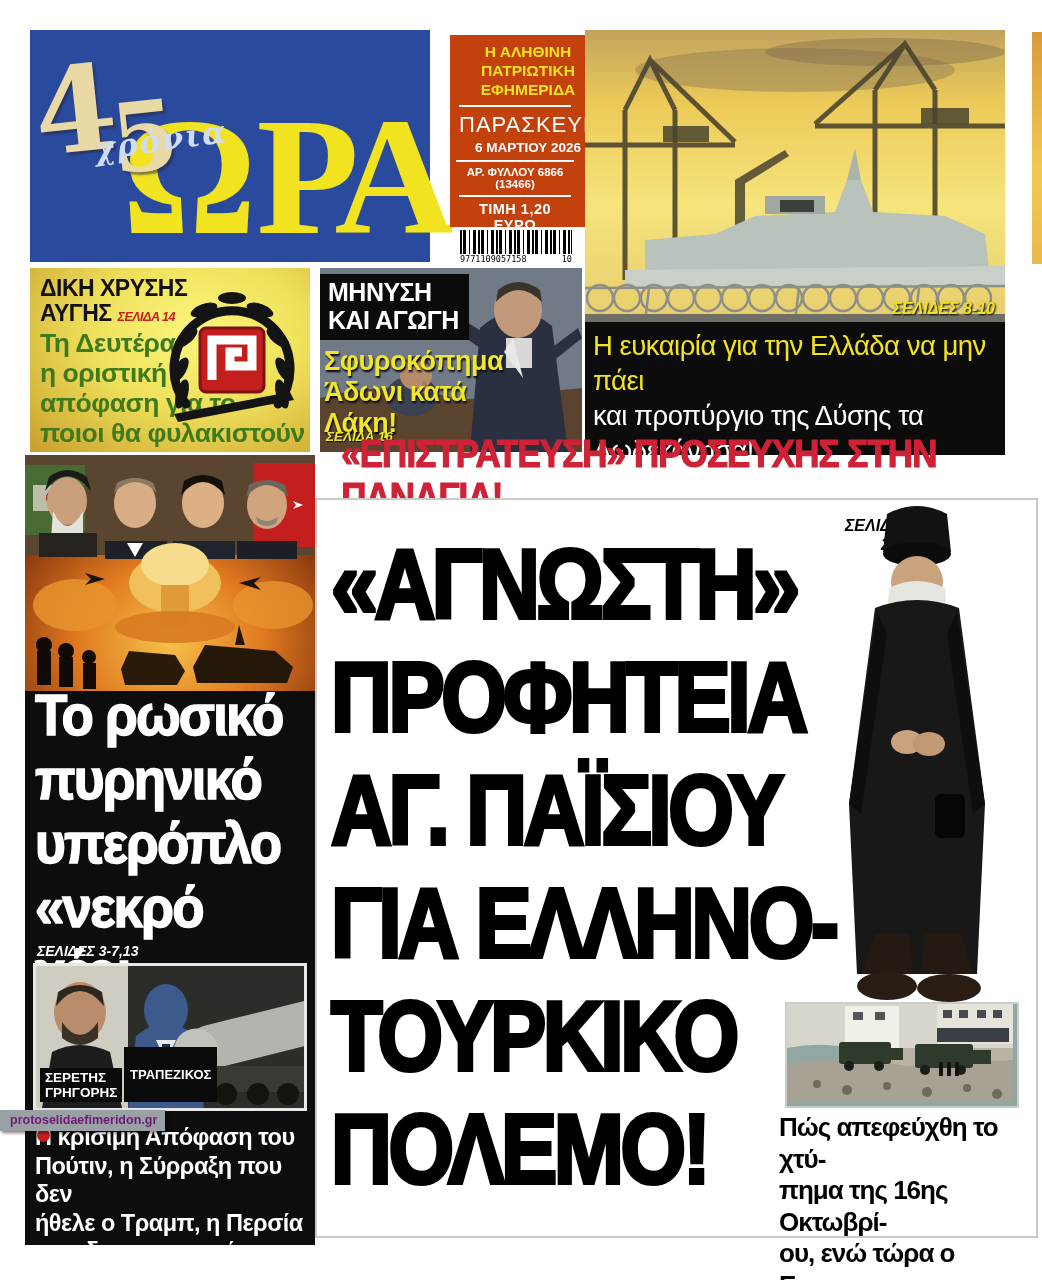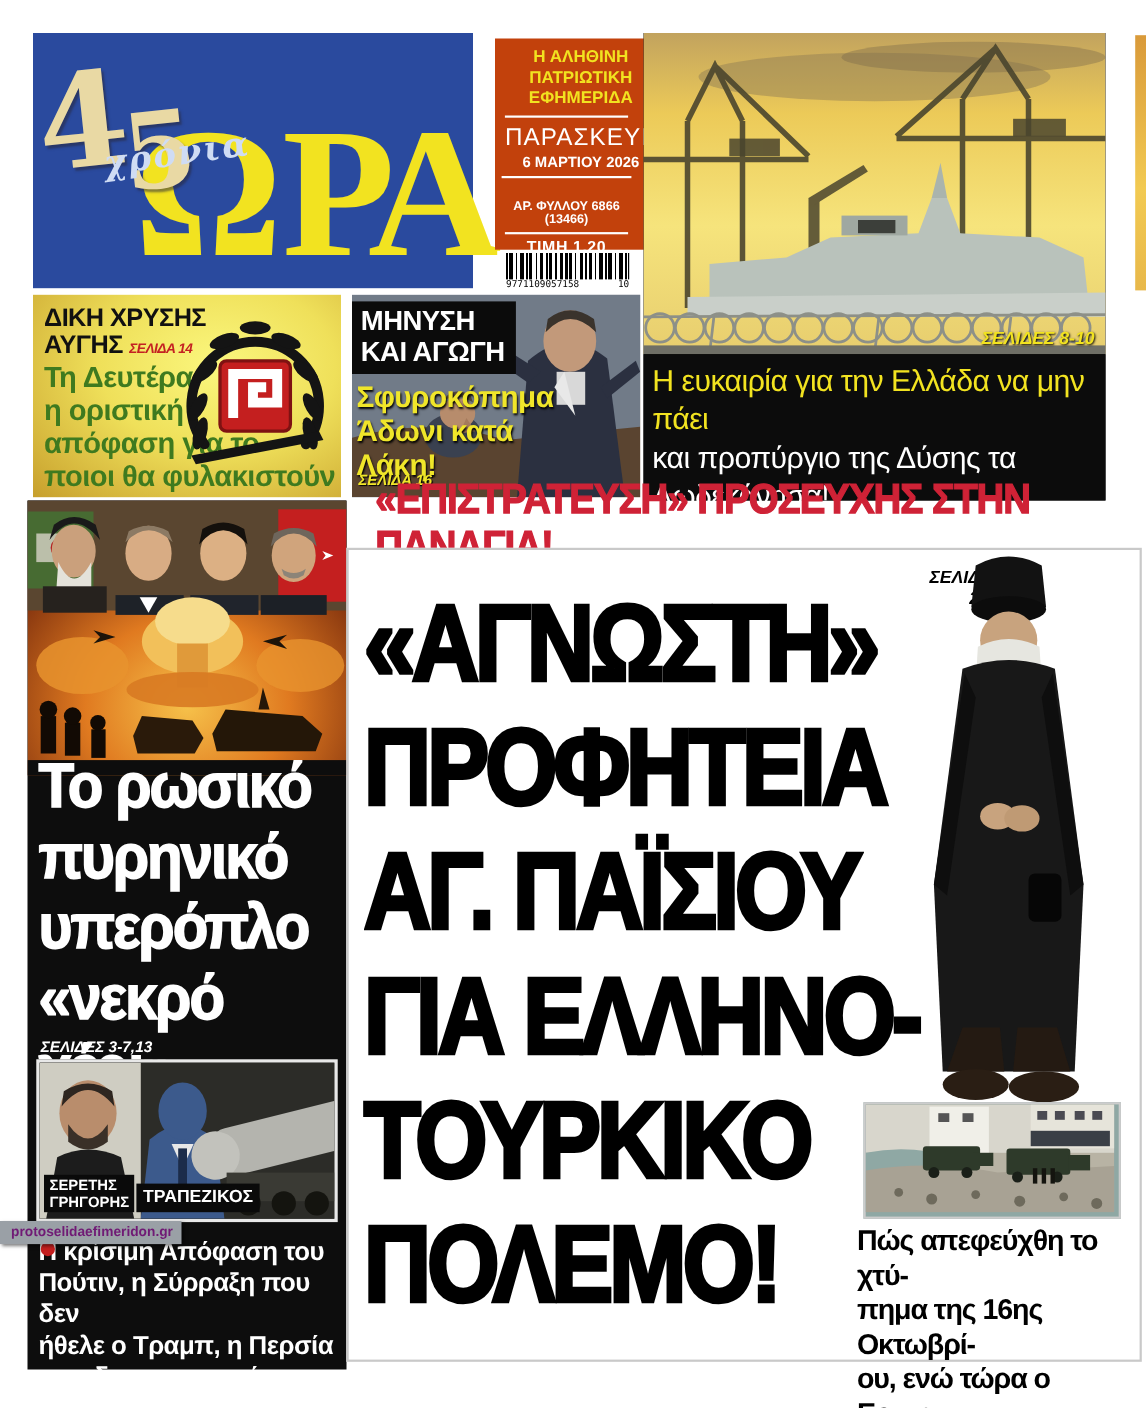--- a/index.html
+++ b/index.html
@@ -23,21 +23,21 @@
           font-family:"DejaVu Serif",serif;font-style:italic;font-weight:bold;
           font-size:31px;color:#cfdcf4;letter-spacing:2px;}
 
   
   .infobox{left:450px;top:35px;width:156px;height:192px;background:#c2410c;color:#fff;
            text-align:center;}
   .tagline{margin-top:7px;color:#f2e320;font-weight:bold;font-size:15.5px;line-height:19px;}
   .day{margin-top:6px;padding-top:5px;border-top:2px solid #ffffff;width:112px;margin-left:9px;
        font-size:22px;letter-spacing:1px;font-weight:normal;color:#fff;}
   .date{font-size:13.5px;font-weight:bold;margin-top:2px;}
-  .issue{margin-top:5px;padding-top:20px;border-top:2px solid #ffffff;width:118px;margin-left:6px;
+  .issue{margin-top:5px;padding-top:4px;border-top:2px solid #ffffff;width:118px;margin-left:6px;
          font-size:11.5px;font-weight:bold;}
   .price{margin-top:5px;padding-top:4px;border-top:2px solid #ffffff;width:112px;margin-left:9px;
          font-size:14.5px;font-weight:bold;letter-spacing:.5px;}
 
   
   .barcode{left:452px;top:228px;width:128px;height:38px;background:#ffffff;padding-top:2px;}
   .bars{height:24px;margin:0 8px;background:
     repeating-linear-gradient(90deg,#000 0 2px,#fff 2px 3px,#000 3px 6px,#fff 6px 9px,
     #000 9px 10px,#fff 10px 13px,#000 13px 16px,#fff 16px 18px);}
   .bcnum{display:flex;justify-content:space-between;margin:0 8px;font-size:8.5px;
@@ -88,21 +88,21 @@
   .war-head{position:absolute;left:10px;top:228px;color:#ffffff;font-weight:bold;
       font-size:57px;line-height:64px;letter-spacing:-2px;transform:scaleX(.93);
       transform-origin:left;-webkit-text-stroke:1.5px #fff;}
   .war-pages{position:absolute;left:12px;top:488px;color:#fff;font-style:italic;
       font-weight:bold;font-size:14px;}
   .strip{position:absolute;left:8px;top:508px;width:268px;height:142px;border:3px solid #e8e8e8;
       background:#23231f;}
   .strip-label1{position:absolute;left:4px;bottom:6px;background:#0a0a0a;color:#fff;
       font-weight:bold;font-size:13.5px;line-height:15px;padding:2px 5px;}
   .strip-label2{position:absolute;left:88px;bottom:6px;background:#0a0a0a;color:#fff;
-      font-weight:bold;font-size:16px;padding:4px 6px;}
+      font-weight:bold;font-size:13px;padding:20px 6px;}
   .war-body{position:absolute;left:10px;top:668px;width:268px;color:#ffffff;
       font-size:23.5px;line-height:28.5px;font-weight:bold;letter-spacing:-.5px;}
   .red-dot{position:absolute;left:12px;top:674px;width:13px;height:13px;border-radius:50%;
       background:#c41f1f;}
 
   
   .watermark{left:0;top:1110px;background:#9aa0a6;color:#701a75;font-weight:bold;
       font-size:12.5px;padding:3px 8px 4px 10px;box-shadow:2px 2px 3px rgba(0,0,0,.5);z-index:9;}
 
   

